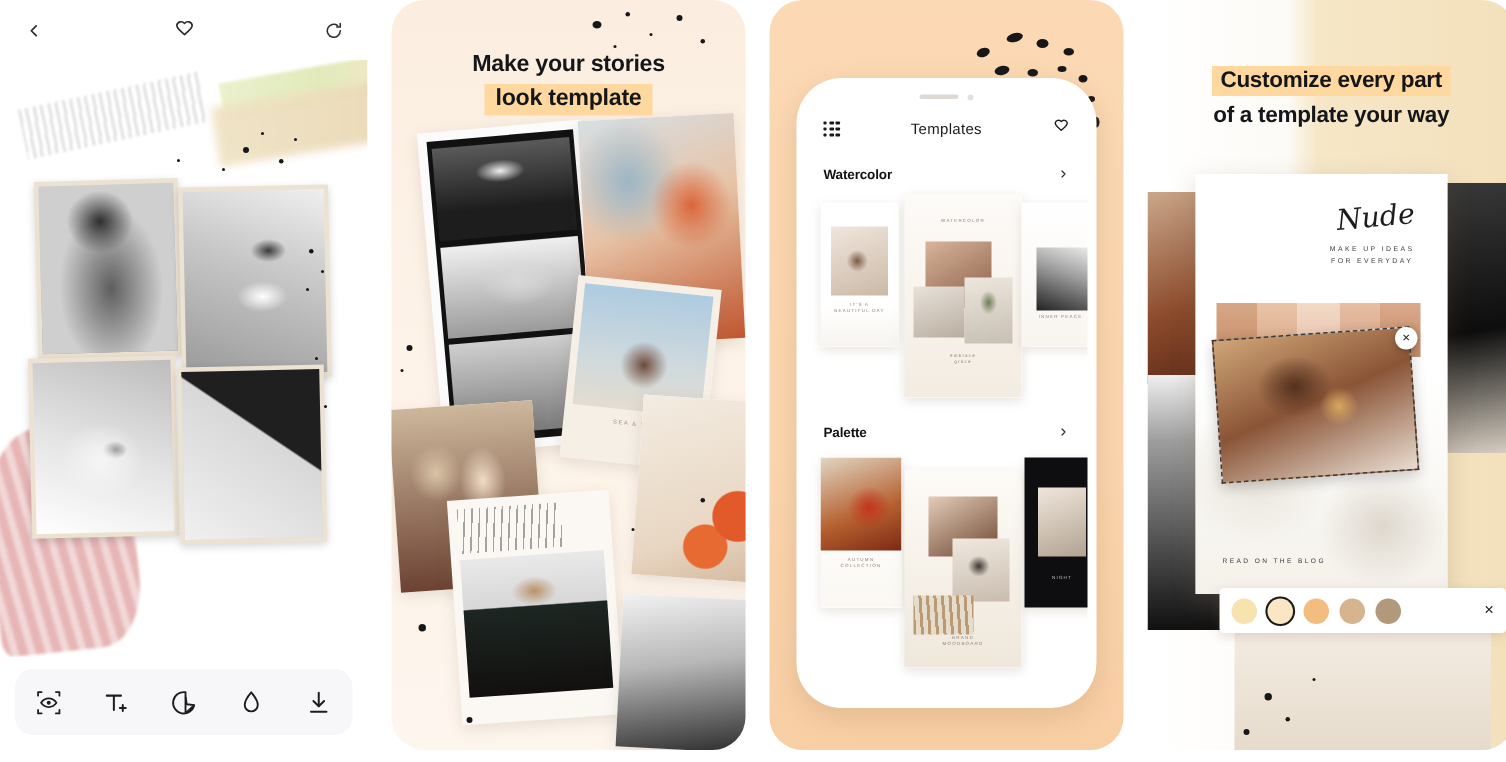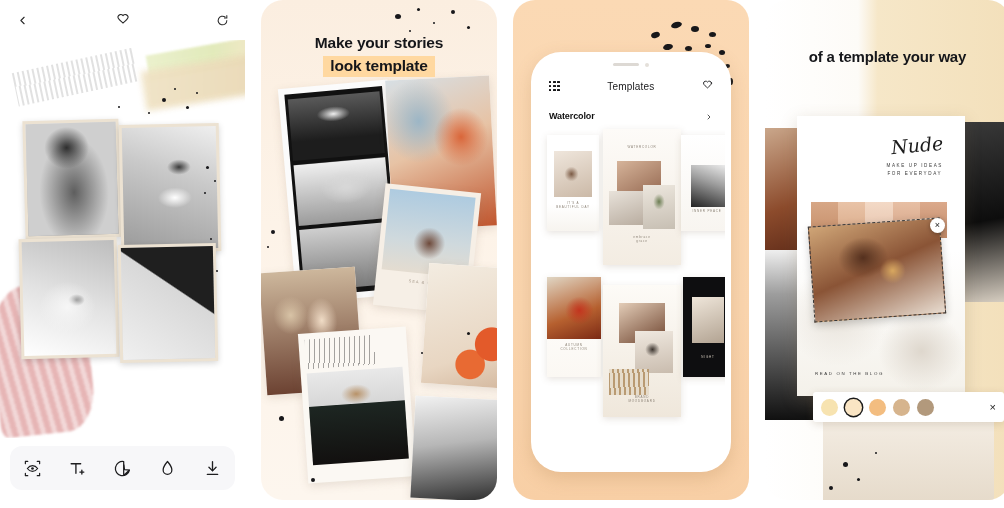--- a/index.html
+++ b/index.html
@@ -506,20 +506,28 @@
               <i class="ti c"></i>
               <span class="tt top">WATERCOLOR</span>
               <span class="tt bot">embrace<br>grace</span>
             </div>
           <div class="tcard w3">
               <i class="ti"></i>
               <span class="tt">INNER PEACE</span>
             </div>
         </div>
 
+        <div class="sec-head">
+          <span class="sec-title">Palette</span>
+          <span>
+            <svg width="8" height="8" viewBox="0 0 24 24" fill="none" stroke="#2b2b2b" stroke-width="2.4" stroke-linecap="round" stroke-linejoin="round">
+                <polyline points="9 6 15 12 9 18"></polyline>
+              </svg>
+          </span>
+        </div>
 
         <div class="row">
           <div class="tcard q1">
               <i class="ti"></i>
               <span class="tt">AUTUMN<br>COLLECTION</span>
             </div>
           <div class="tcard q2">
               <i class="ti a"></i>
               <i class="ti b"></i>
               <i class="ti c"></i>
@@ -535,20 +543,21 @@
   </div>
 
   <div class="panel p4">
     <div class="bg-left-a"></div>
     <div class="bg-left-b"></div>
     <div class="bg-right-a"></div>
     <div class="bg-right-b"></div>
     <div class="bg-bottom"></div>
 
     <div class="p4-head">
+      <span class="l1">Customize every part</span>
       <span class="l2">of a template your way</span>
     </div>
 
     <div class="story">
       <div class="marble"></div>
       <div class="script">Nude</div>
       <div class="sub">
         <span>MAKE UP IDEAS</span><br>
         <span>FOR EVERYDAY</span>
       </div>

